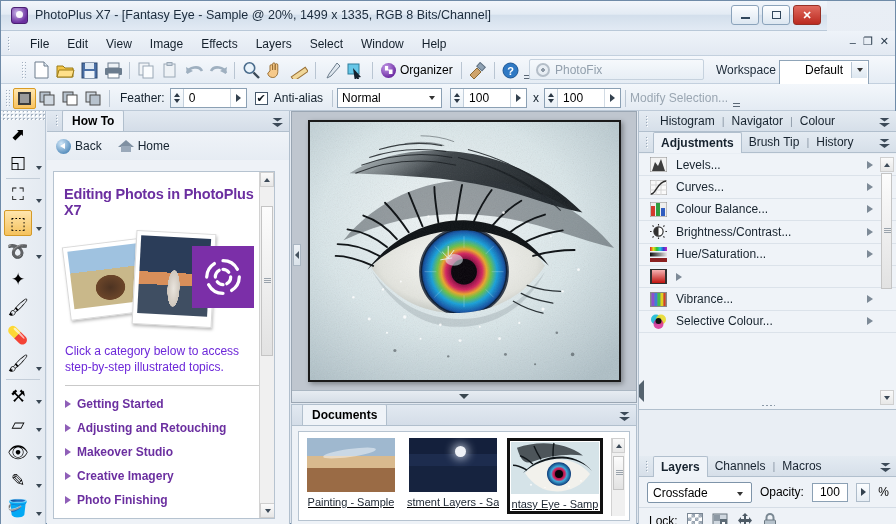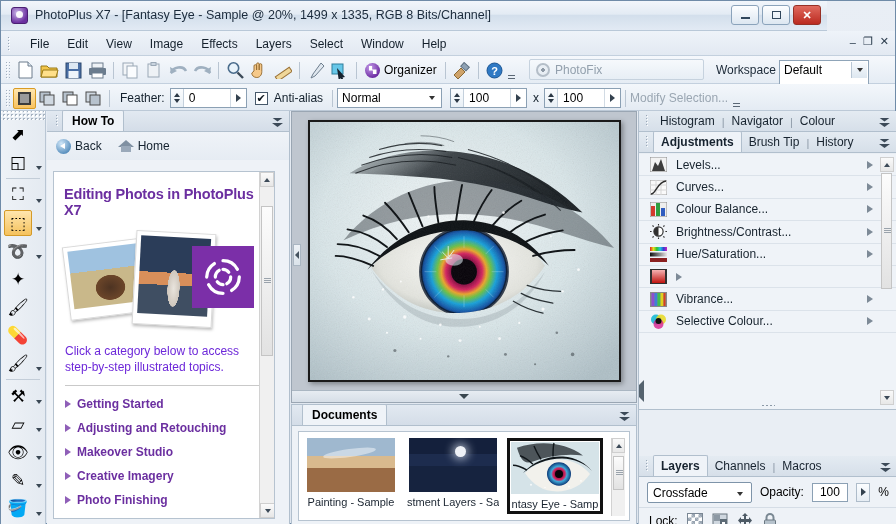--- a/index.html
+++ b/index.html
@@ -60,21 +60,21 @@
     background:radial-gradient(circle at 35% 30%,#c39ae8,#6a28a0 75%); position:relative; }
   .org-ic::after{content:""; position:absolute; left:3.5px; top:3.5px; width:8px;height:8px;
     background:#fff; clip-path:polygon(0 0,45% 0,45% 45%,100% 45%,100% 100%,55% 100%,55% 55%,0 55%);}
   .photofix { position:absolute; left:528px; top:3px; width:175px; height:21px;
     background:linear-gradient(#f6f9fc,#e7eef5); border:1px solid #c6d2de; border-radius:2px;
     display:flex; align-items:center; gap:5px; padding-left:6px; color:#93a0ad; font-size:12px; }
   .pf-ic { width:14px; height:14px; border-radius:50%; border:2px solid #b4bec8;
     background:radial-gradient(circle,#8f9aa6 28%, #e8eef4 30%); }
   .ws-label { position:absolute; left:715px; top:7px; font-size:12px; color:#1a2836; }
   .ws-combo { position:absolute; left:778px; top:4px; width:90px; height:36px;
-    background:#fff; border:1px solid #8fa4b8; font-size:12px; padding:2px 4px; }
+    background:#fff; border:1px solid #8fa4b8; font-size:12px; padding:2px 20px;text-align:center; }
   .combo-arrow { position:absolute; right:1px; top:1px; width:16px; height:16px;
     background:linear-gradient(#f7fafd,#dde7f0); border-left:1px solid #b8c6d4;
     display:flex; align-items:center; justify-content:center; }
   .caret-dn { width:0;height:0;border-left:3.5px solid transparent;border-right:3.5px solid transparent;
     border-top:4px solid #333; }
   .ovf { width:9px;height:18px; display:flex;flex-direction:column;align-items:center;justify-content:flex-end; }
   .ovf i { display:block;width:7px;height:1.5px;background:#5a6775;margin-top:1.5px; }
 
   
   .optbar { position:absolute; left:0; top:83px; width:894px; height:27px;
@@ -186,39 +186,39 @@
     display:flex;align-items:center;justify-content:center; }
   .cv-bot { position:absolute; left:0; bottom:0; width:100%; height:12px;
     background:linear-gradient(#e7ecf2,#d6dee7); border-top:1px solid #aab6c2;
     display:flex;align-items:center;justify-content:center; }
 
   
   .docs { position:absolute; left:290px; top:403px; width:346px; height:121px;
     background:#eef2f7; border:1px solid #b1bfcd; border-bottom:none; }
   .doc-strip { position:absolute; left:6px; top:26px; width:332px; height:90px;
     background:#fff; border:1px solid #b6c3d0; display:flex; padding:6px 4px; gap:6px; }
-  .doc-item { width:96px; display:flex; flex-direction:column; align-items:center; }
+  .doc-item { width:96px; display:flex; flex-direction:column; align-items:center;text-decoration:underline; }
   .doc-item.active { border:3px solid #111; padding:1px; }
   .doc-thumb { width:88px; height:54px; }
   .doc-cap { font-size:11px; color:#1a2430; margin-top:4px; white-space:nowrap;
     overflow:hidden; text-overflow:clip; max-width:92px; }
   .th-painting { background:
      linear-gradient(#9fb8cf 0 34%, #d9ba8e 34% 56%, #9a6b45 56% 100%); position:relative; }
   .th-painting::after{content:"";position:absolute;left:18%;top:20%;width:60%;height:14%;
      background:rgba(255,255,255,.45); border-radius:50%; transform:rotate(-8deg);}
   .th-night { background:linear-gradient(#14203c 0 30%, #1d2c4e 30% 52%, #16233f 52% 100%); position:relative; }
   .th-night::after{content:"";position:absolute;left:52%;top:14%;width:11px;height:11px;border-radius:50%;
      background:#eef1f6; box-shadow:0 0 8px 3px rgba(230,238,250,.6);}
   .th-eye { position:relative; overflow:hidden; background:#c3d3da; }
 
   
   .rdock { position:absolute; left:637px; top:110px; width:258px; height:414px;
     background:#e9eef4; border-left:1px solid #b1bfcd; }
   .tabrow { height:21px; background:linear-gradient(#e4ebf2,#d6dfe9); border-bottom:1px solid #b1bfcd;
-    display:flex; align-items:flex-end; position:relative; }
+    display:flex; align-items:center; position:relative; }
   .tabrow .tl { font-size:12px; padding:3px 7px; color:#17232f; }
   .tabrow .tl.act { font-weight:bold; background:#eff3f8; border:1px solid #b1bfcd; border-bottom:none;
     border-radius:2px 2px 0 0; }
   .tsepbar { color:#8d9aa8; padding:3px 0; }
   .adj-list { position:absolute; left:0; top:43px; width:258px; height:256px;
     background:#eff3f8; border-bottom:1px solid #b1bfcd; }
   .adj-row { height:22.4px; display:flex; align-items:center; border-bottom:1px solid #dbe2ea;
     padding-left:11px; gap:9px; }
   .adj-ic { width:17px; height:15px; flex:none; }
   .adj-name { font-size:12px; color:#18242f; flex:1; }
@@ -287,21 +287,21 @@
         <div class="menu-item">Help</div>
       </div>
     <div class="mdibtns">
       <span>–</span>
       <span>❐</span>
       <span>✕</span>
     </div>
   </div>
 
   <div class="toolbar">
-    <div class="tbgroup" style="left:4px;">
+    <div class="tbgroup" style="left:20px;">
       <div class="dot-grip"></div>
       <div class="ticon">
         <svg width="17" height="18" viewBox="0 0 17 18">
             <path d="M2 1h9l4 4v12H2z" fill="#fff" stroke="#6d7d8d"></path>
             <path d="M11 1v4h4" fill="#dfe9f2" stroke="#6d7d8d"></path>
           </svg>
       </div>
       <div class="ticon">
         <svg width="19" height="17" viewBox="0 0 19 17">
             <path d="M1 4h6l2 2h8v9H1z" fill="#f3c64b" stroke="#9a7a16"></path>

